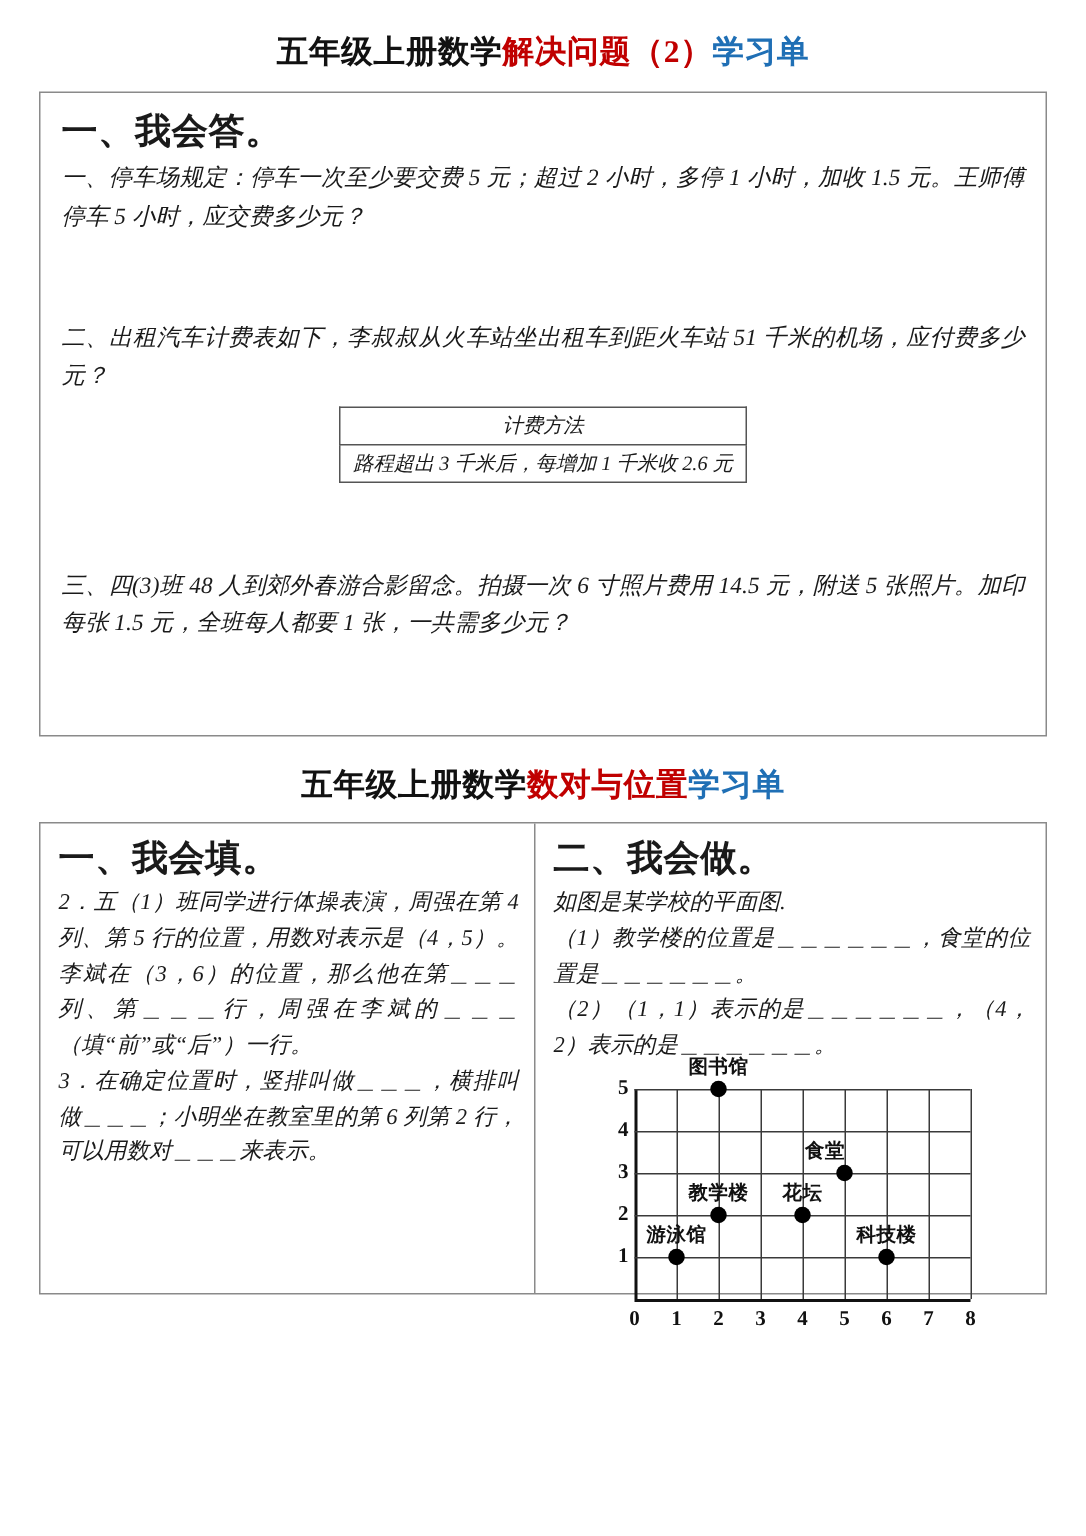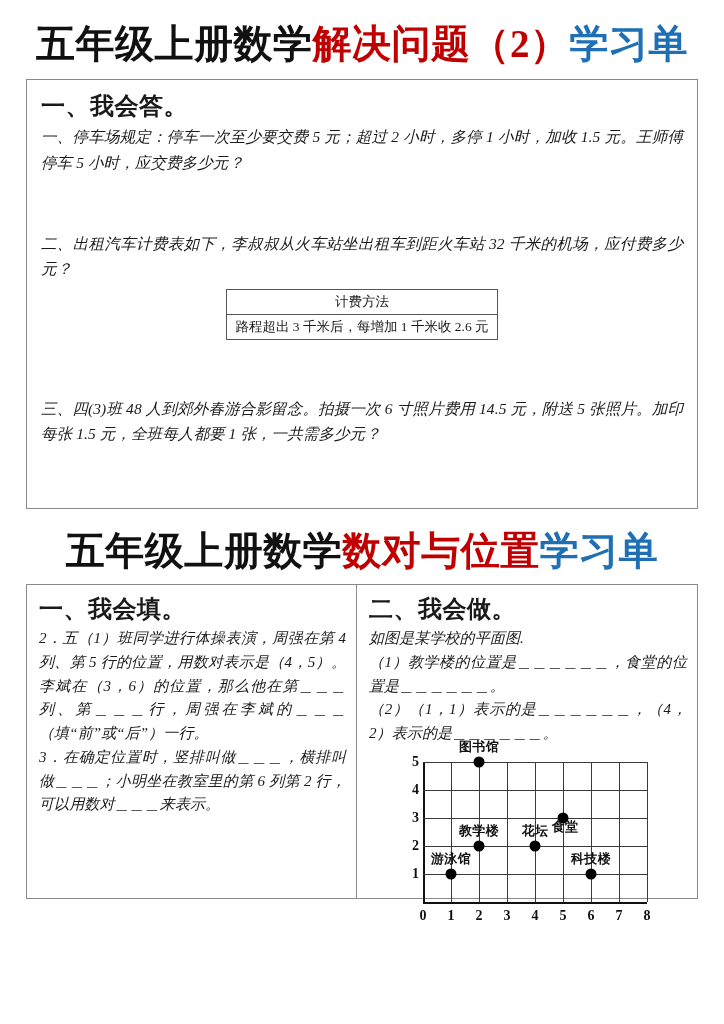--- a/index.html
+++ b/index.html
@@ -13,21 +13,21 @@
     font-family: "Liberation Serif", "DejaVu Serif", serif;
     color: #1a1a1a;
     overflow: hidden;
     position: relative;
   }
 
   
   .sheet-title {
     text-align: center;
     font-weight: bold;
-    font-size: 39px;
+    font-size: 21px;
     line-height: 1.0;
     letter-spacing: 0.5px;
     white-space: nowrap;
   }
   .t-black { color: #111111; }
   .t-red   { color: #c00000; }
   .t-blue  { color: #1f6fb5; }
 
   #title-1 { margin: 24px 0 16px 0; }
   #title-2 { margin: 22px 0 14px 0; }
@@ -78,20 +78,21 @@
   }
   .q.small { font-size: 15px; line-height: 1.58; }
   .spacer-lg { height: 56px; }
 
   
   #fare-table {
     border-collapse: collapse;
     margin: 8px auto 0 auto;
     width: 272px;
     border: 1.3px solid #555;
+    font-style: italic;
   }
   #fare-table td {
     border: 1.3px solid #555;
     text-align: center;
     font-size: 13.5px;
     padding: 3px 6px;
     line-height: 1.35;
     white-space: nowrap;
   }
 
@@ -152,21 +153,21 @@
 <div class="sheet-title" id="title-1">
   <span class="t-black">五年级上册数学</span><span class="t-red">解决问题（2）</span><span class="t-blue">学习单</span>
 </div>
 
 <div class="box" id="section-1-box">
   <div class="sec-heading">一、我会答。</div>
 
   <p class="q">一、停车场规定：停车一次至少要交费 5 元；超过 2 小时，多停 1 小时，加收 1.5 元。王师傅停车 5 小时，应交费多少元？</p>
   <div class="spacer-lg"></div>
 
-  <p class="q">二、出租汽车计费表如下，李叔叔从火车站坐出租车到距火车站 32 千米的机场，应付费多少元？</p>
+  <p class="q">二、出租汽车计费表如下，李叔叔从火车站坐出租车到距火车站 51 千米的机场，应付费多少元？</p>
 
   <table id="fare-table">
     <tbody>
         <tr>
       <td>计费方法</td>
     </tr>
     <tr>
       <td>路程超出 3 千米后，每增加 1 千米收 2.6 元</td>
     </tr>
   </tbody>
@@ -208,21 +209,21 @@
           <div class="grid-line v" style="left: 224px;"></div>
           <div class="grid-line h axis-heavy" style="top: 140px;"></div>
           <div class="grid-line h" style="top: 112px;"></div>
           <div class="grid-line h" style="top: 84px;"></div>
           <div class="grid-line h" style="top: 56px;"></div>
           <div class="grid-line h" style="top: 28px;"></div>
           <div class="grid-line h" style="top: 0px;"></div>
           <div class="point" style="left: 56px; top: 0px;"></div>
           <div class="point-label" style="left: 56px; top: -6px;">图书馆</div>
           <div class="point" style="left: 140px; top: 56px;"></div>
-          <div class="point-label" style="left: 142px; top: 50px; margin-top: 24px;">食堂</div>
+          <div class="point-label" style="left: 127px; top: 50px;">食堂</div>
           <div class="point" style="left: 56px; top: 84px;"></div>
           <div class="point-label" style="left: 56px; top: 78px;">教学楼</div>
           <div class="point" style="left: 112px; top: 84px;"></div>
           <div class="point-label" style="left: 112px; top: 78px;">花坛</div>
           <div class="point" style="left: 28px; top: 112px;"></div>
           <div class="point-label" style="left: 28px; top: 106px;">游泳馆</div>
           <div class="point" style="left: 168px; top: 112px;"></div>
           <div class="point-label" style="left: 168px; top: 106px;">科技楼</div>
         </div>
     <div class="tick-x" style="left: 26px; top: 148px;">0</div>

